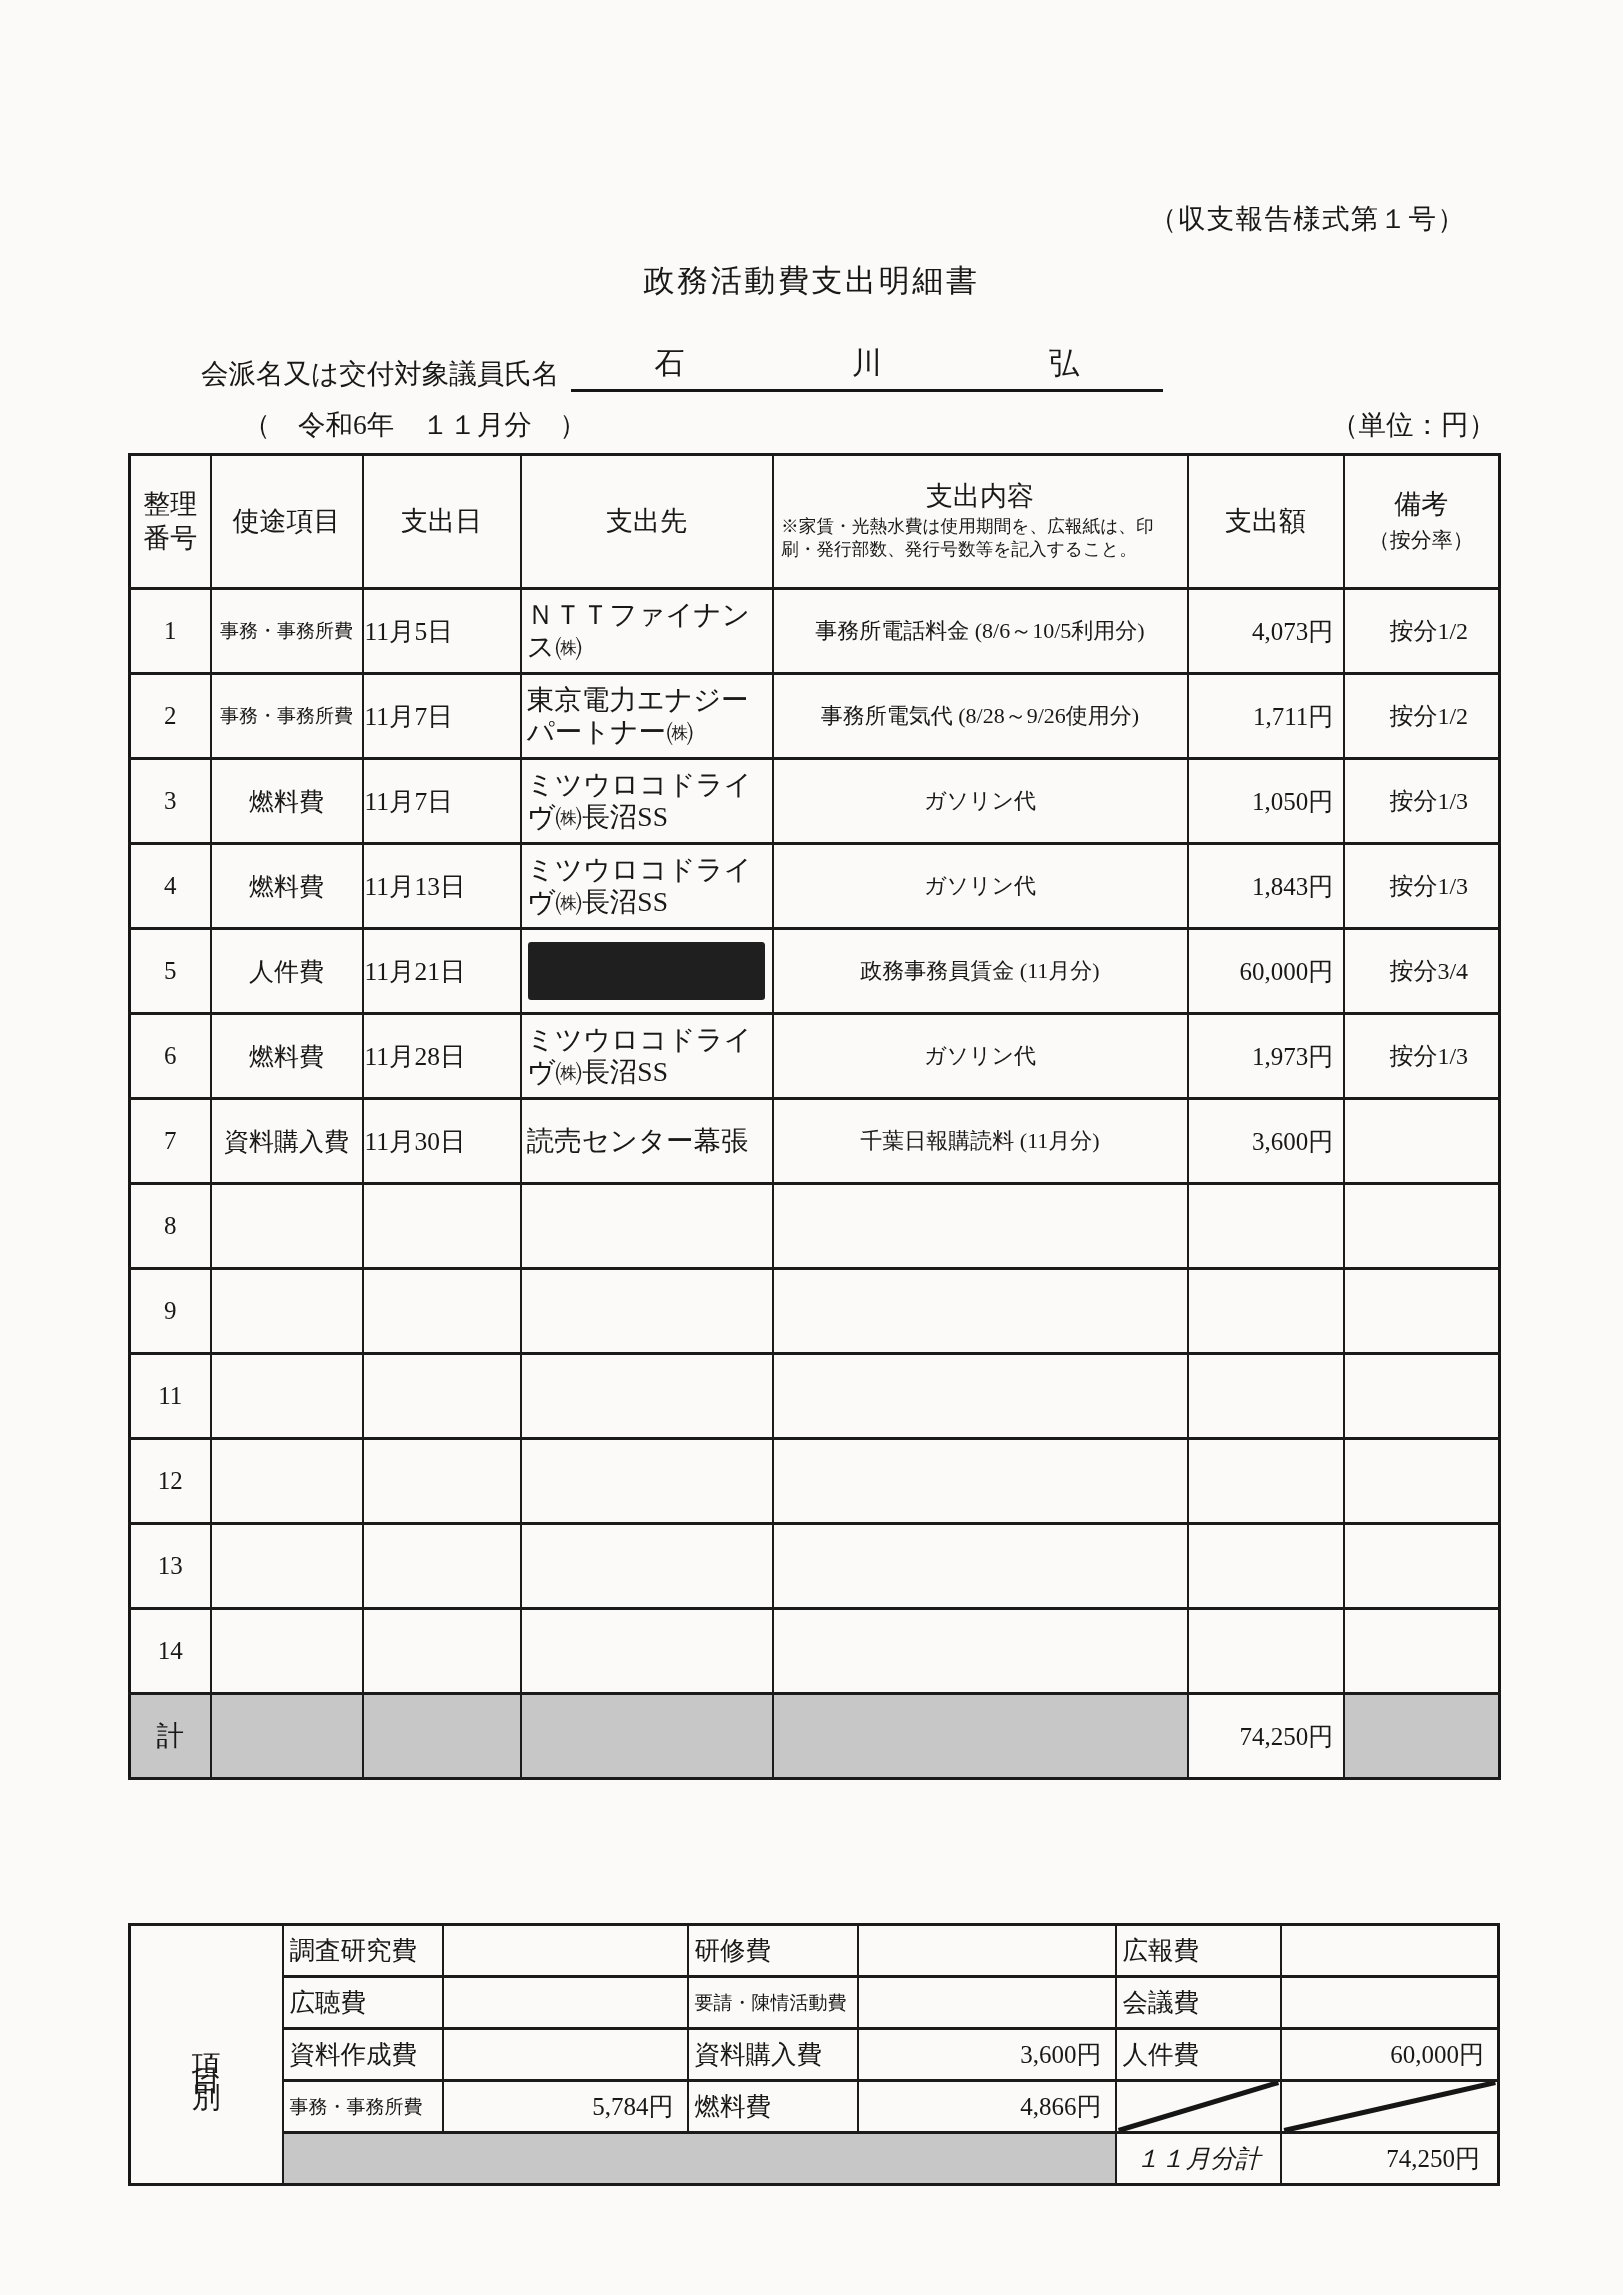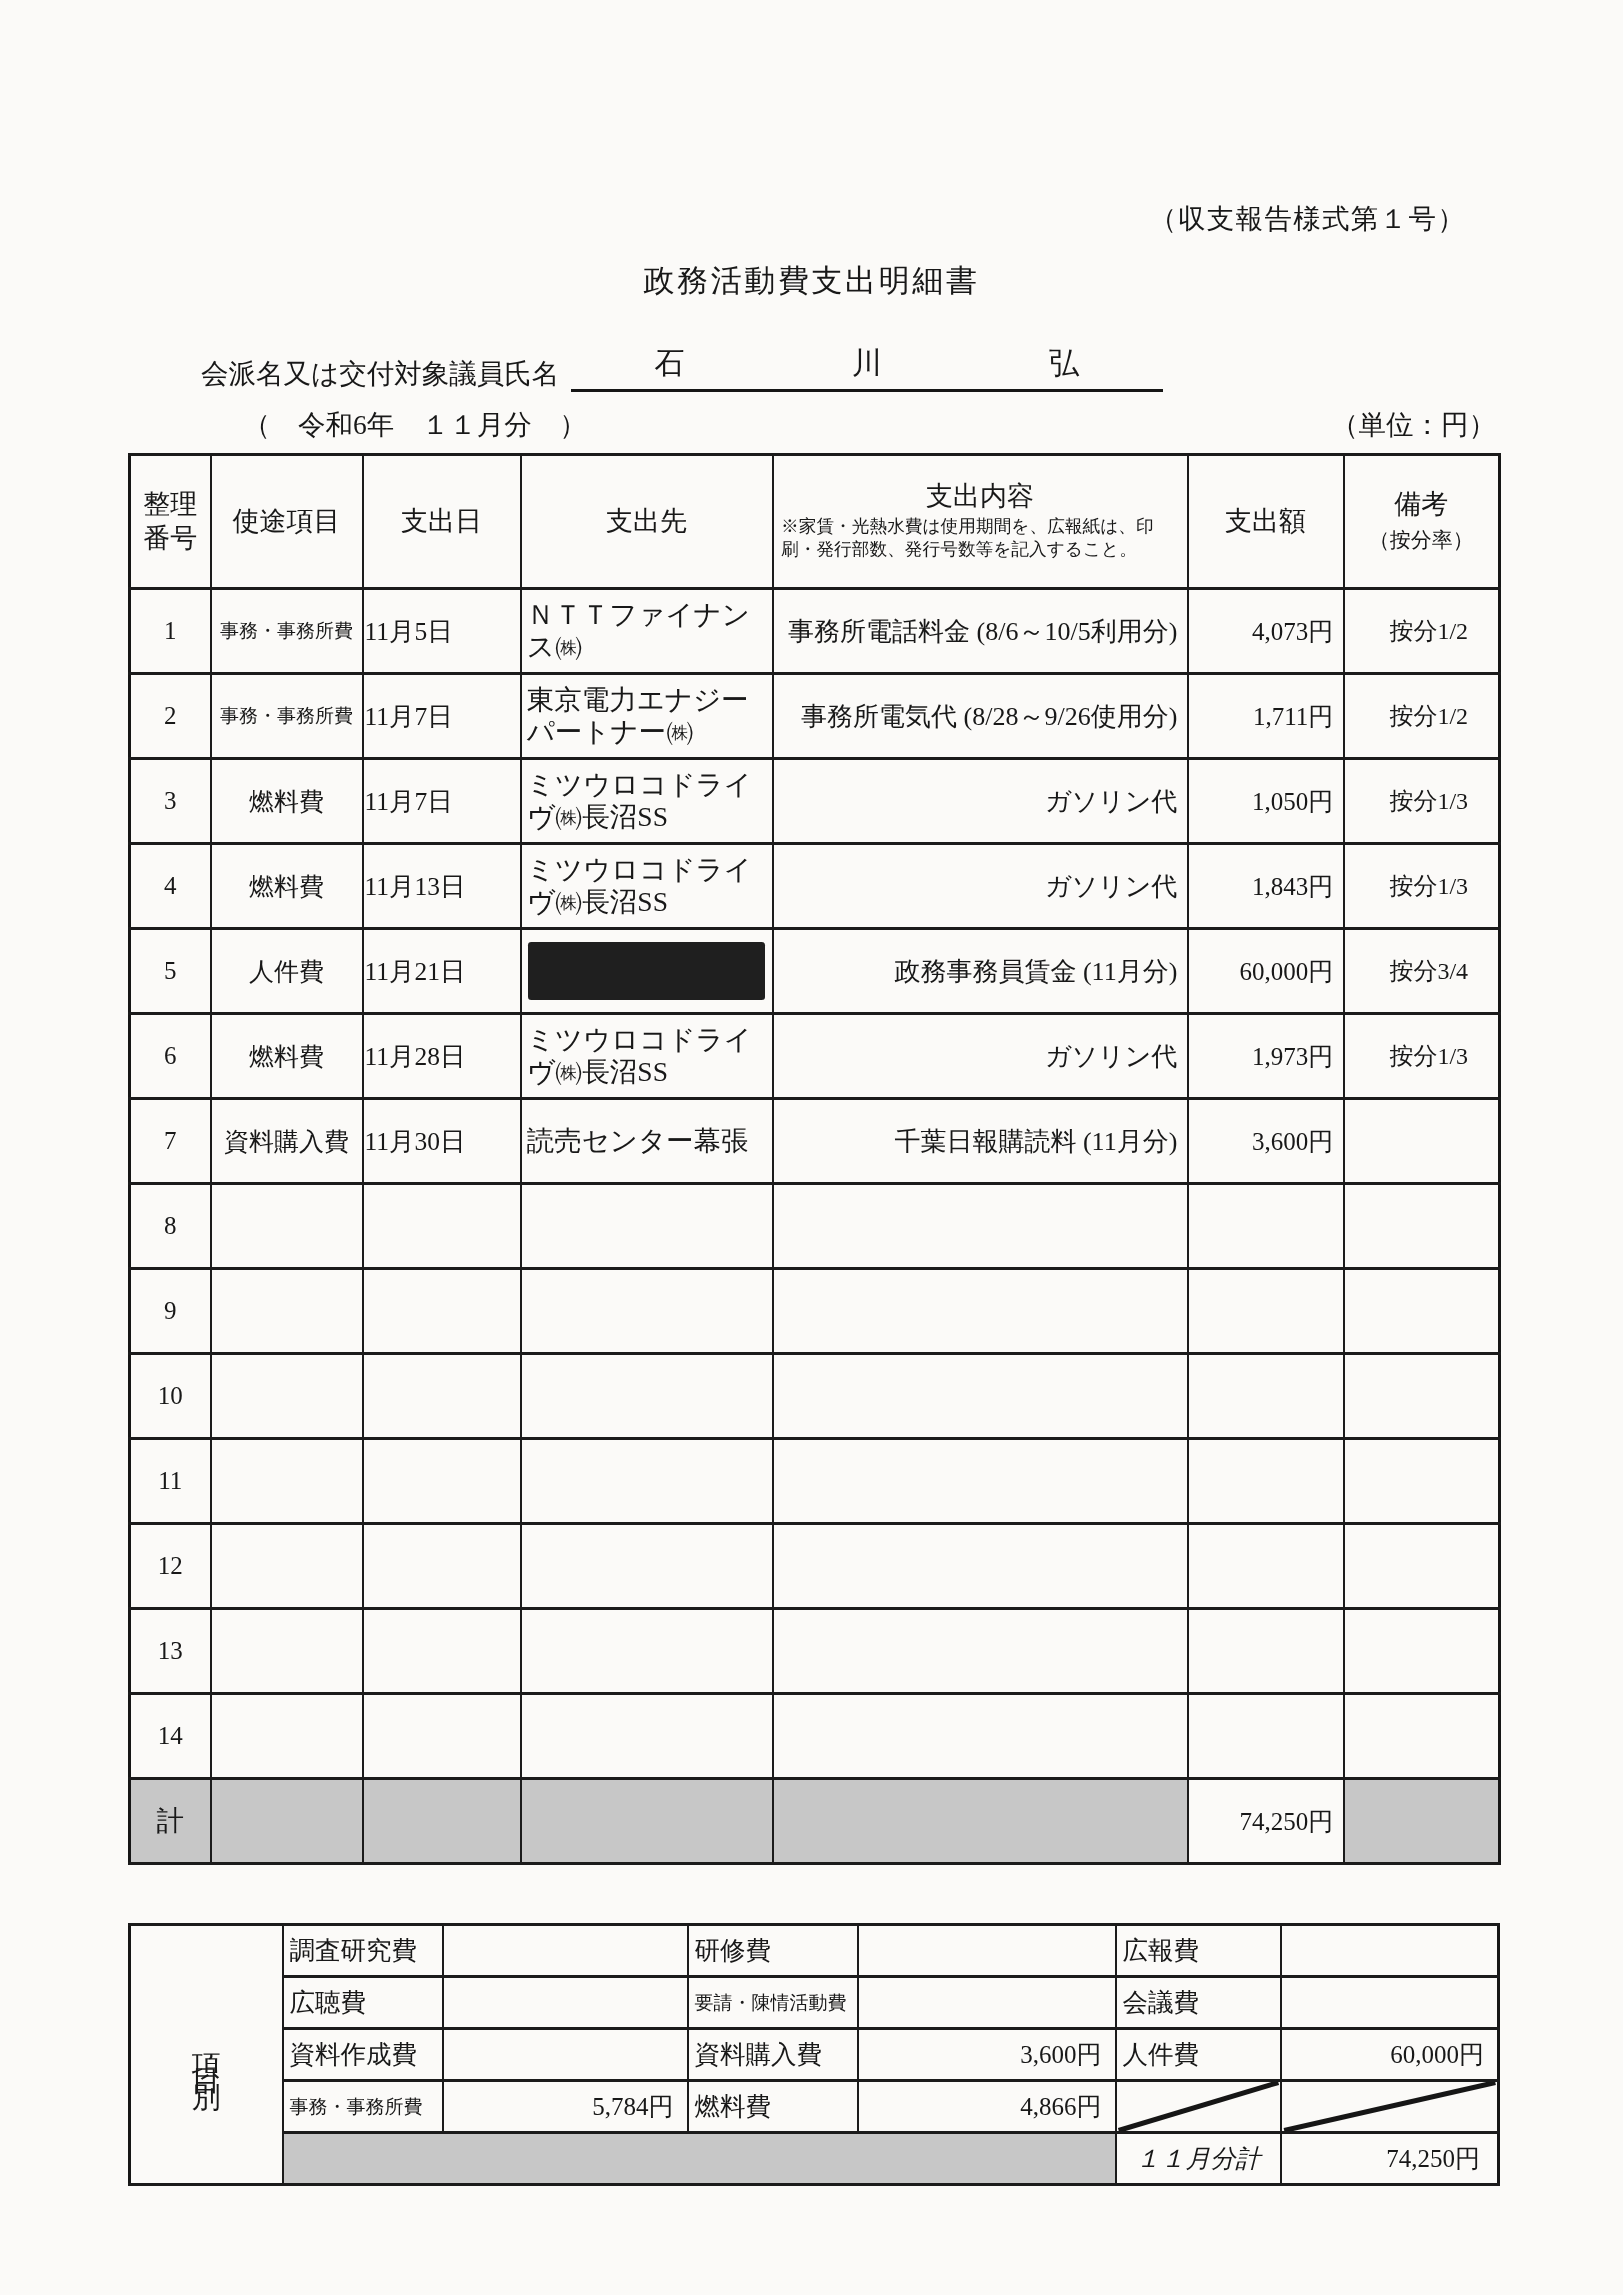--- a/index.html
+++ b/index.html
@@ -54,21 +54,21 @@
   #main-table tr.data-row   { height: 85px; }
   #main-table th { font-size: 27px; text-align: center; line-height: 1.25; }
   .h-detail-title { font-size: 27px; text-align: center; margin-bottom: 1.3px; }
   .h-detail-note  { font-size: 17.7px; text-align: left; line-height: 1.3; padding: 0 6.5px 2.6px 6.5px; }
   .h-sub { font-size: 21px; }
   .c-no      { text-align: center; font-size: 25px; }
   .c-cat     { text-align: center; font-size: 25px; }
   .c-cat.small { font-size: 19px; }
   .c-date    { text-align: left; font-size: 25.5px; }
   .c-payee   { text-align: left; font-size: 27.5px; line-height: 1.18; padding: 1.3px 5.2px; }
-  .c-detail  { text-align: right; font-size: 26px; padding: 1.3px 9.2px; }
+  .c-detail  { text-align: center; font-size: 22px; padding: 1.3px 9.2px; }
   .c-amount  { text-align: right; font-size: 25px; padding-right: 9.2px; }
   .c-remarks { text-align: center; font-size: 24px; padding-left: 16px; margin-top: 25px; }
   .total-label { font-size: 27.5px; }
   .redaction {
     height: 58px; margin: 0 1.3px;
     background: #1f1f1f; border-radius: 3.3px;
   }
   
   #summary-table {
     position: absolute; left: 128px; top: 1923px; width: 1371px;
@@ -215,29 +215,20 @@
     <tr class="data-row">
       <td class="c-no">9</td>
       <td class="c-cat"></td>
       <td class="c-date"></td>
       <td class="c-payee"></td>
       <td class="c-detail"></td>
       <td class="c-amount"></td>
       <td class="c-remarks"></td>
     </tr>
     <tr class="data-row">
-      <td class="c-no">10</td>
-      <td class="c-cat"></td>
-      <td class="c-date"></td>
-      <td class="c-payee"></td>
-      <td class="c-detail"></td>
-      <td class="c-amount"></td>
-      <td class="c-remarks"></td>
-    </tr>
-    <tr class="data-row">
       <td class="c-no">11</td>
       <td class="c-cat"></td>
       <td class="c-date"></td>
       <td class="c-payee"></td>
       <td class="c-detail"></td>
       <td class="c-amount"></td>
       <td class="c-remarks"></td>
     </tr>
     <tr class="data-row">
       <td class="c-no">12</td>

